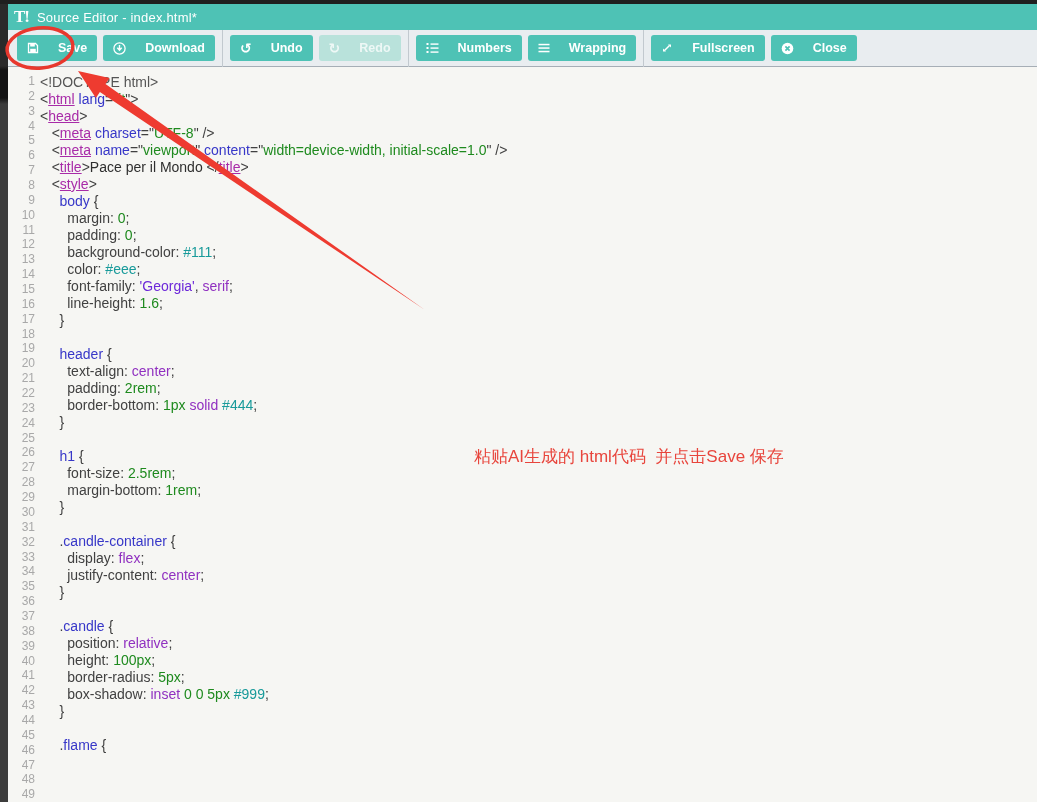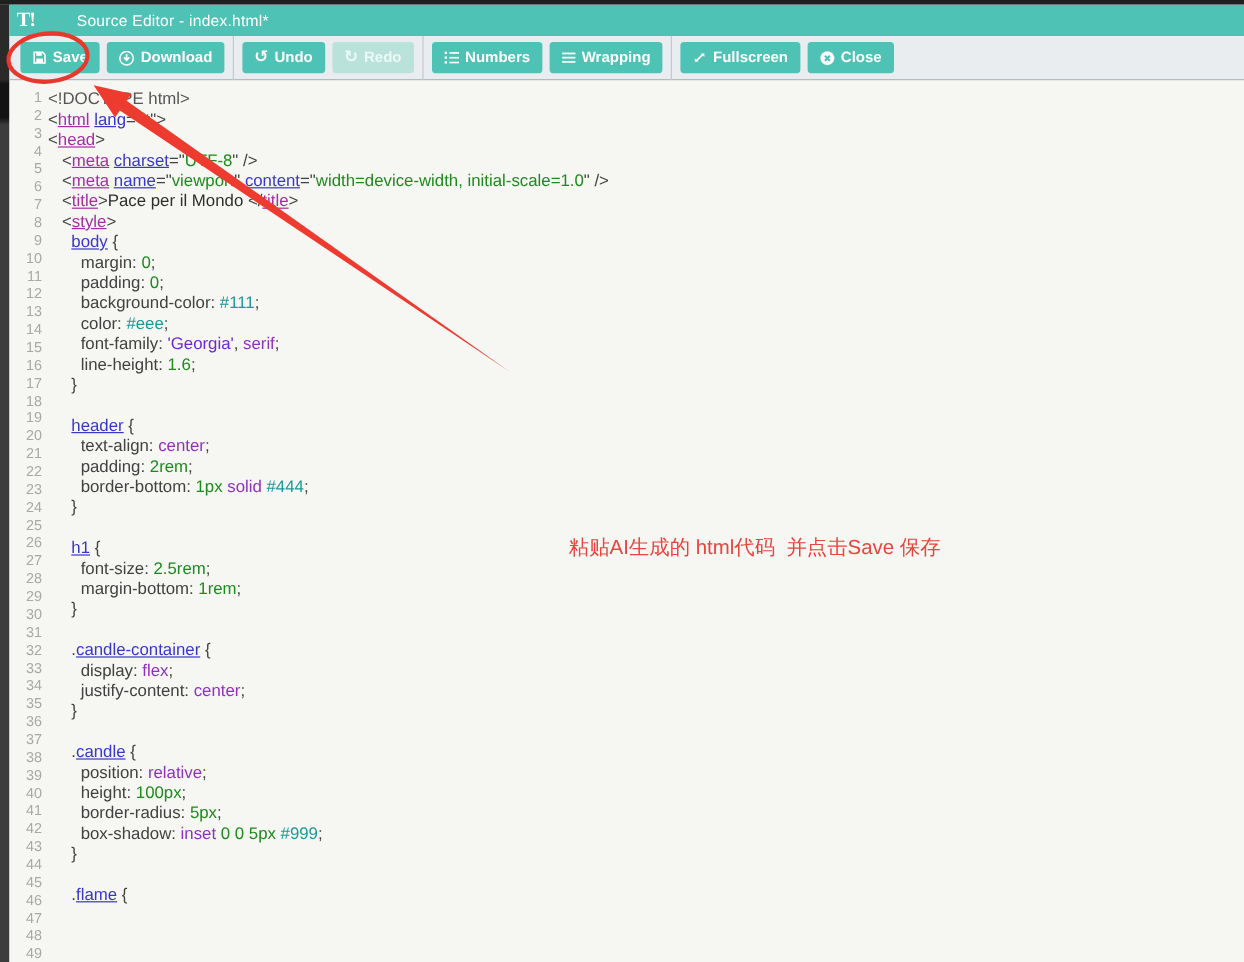--- a/index.html
+++ b/index.html
@@ -9,42 +9,42 @@
   
   .bg-top { position:absolute; left:0; top:0; width:1037px; height:4px; background:#1f1f1f; }
   .bg-left { position:absolute; left:0; top:4px; width:8px; height:798px;
     background:linear-gradient(#2a2a2a 0px, #2a2a2a 62px, #131313 66px, #131313 94px, #3c3c3c 100px, #3c3c3c 100%); }
 
   
   .dialog { position:absolute; left:8px; top:4px; right:0; bottom:0; display:flex; flex-direction:column; background:#f6f6f3; }
 
   .titlebar { height:26px; background:#4ec2b5; display:flex; align-items:center; padding-left:6px; flex:0 0 auto; }
   .logo { color:#fff; font-family:"Liberation Serif", serif; font-weight:bold; font-size:17px; letter-spacing:-1px; margin-right:8px; }
-  .title { color:#fff; font-size:13px; letter-spacing:.2px;margin-left:27px; }
+  .title { color:#fff; font-size:13px; letter-spacing:.2px; }
 
   .toolbar { height:37px; background:#e9edf0; border-bottom:1px solid #a6aeb6; display:flex; align-items:center; padding-left:9px; flex:0 0 auto; }
   .tbtn { height:26px; background:#4ec2b5; color:#fff; border:none; border-radius:3px; font-family:"Liberation Sans",sans-serif;
-    font-size:12.5px; font-weight:bold; display:inline-flex; align-items:center; gap:5px; padding:0 10px; margin-right:6px; cursor:pointer; }
+    font-size:12.5px; font-weight:bold; display:inline-flex; align-items:center; gap:19px; padding:0 10px; margin-right:6px; cursor:pointer; }
   .tbtn svg { display:block; }
   .tbtn.disabled { background:#b9e2db; color:#eef8f6; cursor:default; }
   .tsep { width:1px; height:37px; background:#c2c9cf; margin:0 7px 0 1px; flex:0 0 auto; }
   .uicon { font-family:"DejaVu Sans", sans-serif; font-size:14px; font-weight:bold; line-height:1; }
 
   
   .editor { position:relative; flex:1 1 auto; overflow:hidden; background:#f6f6f3; }
   .gutter { position:absolute; left:0; top:7px; width:27px; text-align:right; color:#a8a8a8; }
   .gutter div { height:14.86px; line-height:14.86px; font-size:12px; }
   .code { position:absolute; left:32px; top:7px; right:0; color:#414141; }
   .code-line { height:17px; line-height:17px; font-size:14px; white-space:pre; }
 
   .tk-d { color:#555; }
   .tk-p { color:#414141; }
   .tk-x { color:#2e2e2e;margin-top:48px; }
   .tk-t { color:#a82ba8;text-decoration:underline; }
-  .tk-a { color:#3737c8;text-decoration:underline; }
+  .tk-a { color:#3737c8; }
   .tk-s { color:#1e8a1e; }
   .tk-n { color:#1e8a1e; }
   .tk-h { color:#189a9a; }
   .tk-k { color:#9030c0; }
   .tk-r { color:#6d28d9; }
 
   
   .overlay { position:absolute; left:0; top:0; width:1037px; height:802px; pointer-events:none; z-index:10; }
   .note { position:absolute; left:474px; top:406px; color:#e8453c; font-size:17px; z-index:11; pointer-events:none; white-space:pre;margin-top:39px; }
 </style>

